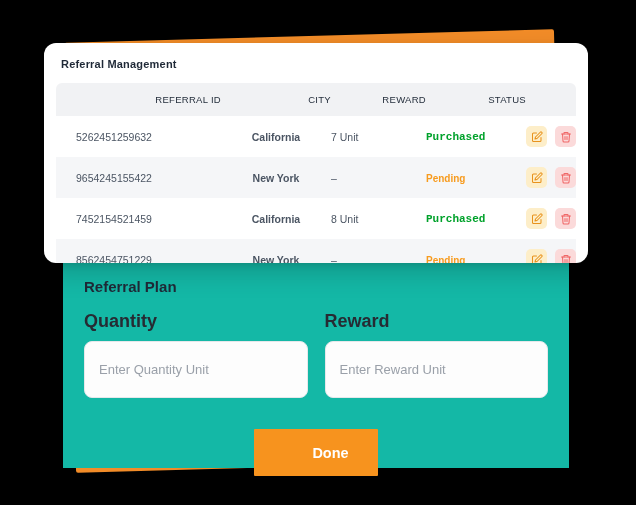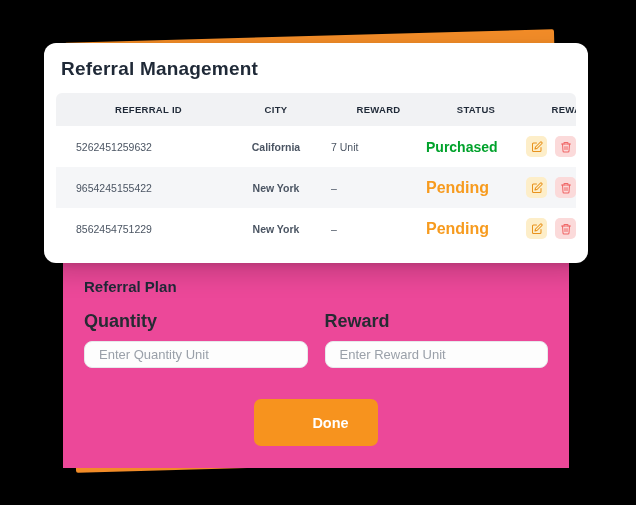--- a/index.html
+++ b/index.html
@@ -37,40 +37,40 @@
     z-index: 1;
   }
 
   
   .plan-card {
     position: absolute;
     left: 63px;
     top: 190px;
     width: 506px;
     height: 278px;
-    background: #ec4899;
+    background: #14b8a6;
     z-index: 2;
   }
 
   
   .mgmt-card {
     position: absolute;
     left: 44px;
     top: 43px;
     width: 544px;
     height: 220px;
     background: #FFFFFF;
     border-radius: 12px;
     box-shadow: 0 10px 26px rgba(0,0,0,0.18), 0 2px 6px rgba(0,0,0,0.10);
     z-index: 3;
     overflow: hidden;
   }
 
   .card-title {
-    font-size: 19px;
+    font-size: 11px;
     font-weight: bold;
     color: #1F2937;
     letter-spacing: 0.2px;
     padding: 15px 0 0 17px;
     margin: 0;
   }
 
   
   .table-wrap {
     margin: 13px 12px 0 12px;
@@ -79,23 +79,23 @@
   }
   table.ref-table {
     width: 100%;
     border-collapse: collapse;
     table-layout: fixed;
   }
   table.ref-table thead tr {
     background: #F1F2F4;
   }
   table.ref-table th {
-    text-align: center;
+    text-align: right;
     font-size: 9.5px;
-    font-weight: bold;
+    font-weight: normal;
     letter-spacing: 0.3px;
     color: #1F2937;
     padding: 11px 0 11px 0;
   }
   table.ref-table td {
     font-size: 10.5px;
     color: #4B5563;
     padding: 10px 0;
     vertical-align: middle;
     margin-top: 16px;
@@ -106,22 +106,22 @@
   .col-id     { width: 145px; padding-left: 20px !important; }
   .col-city   { width: 110px; text-align: center; }
   .col-reward { width: 95px; }
   .col-status { width: 100px; }
   .col-action { width: 95px; }
 
   td.col-id { color: #5A6376; }
   td.col-city { color: #3F4A5A; font-weight: bold; font-size: 10.5px; }
   td.col-reward { color: #3F4A5A; }
 
-  .status-purchased { color: #00A22B; font-weight: bold; font-size: 14px; }
-  .status-pending   { color: #F79B1E; font-weight: bold; font-size: 16px; }
+  .status-purchased { color: #00A22B; font-weight: bold; font-size: 11px; font-family: Liberation Mono, monospace; }
+  .status-pending   { color: #F79B1E; font-weight: bold; font-size: 10px; }
 
   .action-cell { white-space: nowrap; }
   .act-btn {
     display: inline-flex;
     align-items: center;
     justify-content: center;
     width: 21px;
     height: 21px;
     border-radius: 5px;
     margin-right: 8px;
@@ -154,42 +154,42 @@
   .field-label {
     display: block;
     font-size: 18px;
     font-weight: bold;
     color: #262B33;
     margin-bottom: 9px;
   }
   .field-input {
     width: 100%;
     box-sizing: border-box;
-    height: 27px;
+    height: 57px;
     border: 1px solid #E6E8EB;
     border-radius: 8px;
     background: #FDFDFD;
     font-size: 13px;
     font-family: "Liberation Sans", sans-serif;
     color: #2A2F38;
     padding: 0 14px;
     outline: none;
   }
   .field-input::placeholder { color: #9AA0A9; }
 
   .done-row {
     display: flex;
     justify-content: center;
     padding-top: 31px;
   }
   .done-btn {
     width: 124px;
     height: 47px;
     border: none;
-    border-radius: 7px;
+    border-radius: 1px;
     background: #F7931E;
     color: #FFFFFF;
     font-size: 14.5px;
     font-weight: bold;
     font-family: "Liberation Sans", sans-serif;
     cursor: pointer;
     padding-left: 35px;
   }
 </style>
 </head>
@@ -267,20 +267,39 @@
                 </span><span class="act-btn act-delete">
                   <svg width="12" height="12" viewBox="0 0 24 24" fill="none" stroke="#F06767" stroke-width="2.1" stroke-linecap="round" stroke-linejoin="round">
                     <path d="M3 6h18"></path>
                     <path d="M8 6V4a1 1 0 0 1 1-1h6a1 1 0 0 1 1 1v2"></path>
                     <path d="M19 6l-1 14a2 2 0 0 1-2 2H8a2 2 0 0 1-2-2L5 6"></path>
                     <path d="M10 11v6M14 11v6"></path>
                   </svg>
                 </span></td>
             </tr>
             <tr>
+              <td class="col-id">7452154521459</td>
+              <td class="col-city">California</td>
+              <td class="col-reward">8 Unit</td>
+              <td class="col-status"><span class="status-purchased">Purchased</span></td>
+              <td class="col-action action-cell"><span class="act-btn act-edit">
+                  <svg width="12" height="12" viewBox="0 0 24 24" fill="none" stroke="#E8921C" stroke-width="2.1" stroke-linecap="round" stroke-linejoin="round">
+                    <path d="M11 4H5a2 2 0 0 0-2 2v13a2 2 0 0 0 2 2h13a2 2 0 0 0 2-2v-6"></path>
+                    <path d="M18.5 2.5a2.12 2.12 0 0 1 3 3L12 15l-4 1 1-4z"></path>
+                  </svg>
+                </span><span class="act-btn act-delete">
+                  <svg width="12" height="12" viewBox="0 0 24 24" fill="none" stroke="#F06767" stroke-width="2.1" stroke-linecap="round" stroke-linejoin="round">
+                    <path d="M3 6h18"></path>
+                    <path d="M8 6V4a1 1 0 0 1 1-1h6a1 1 0 0 1 1 1v2"></path>
+                    <path d="M19 6l-1 14a2 2 0 0 1-2 2H8a2 2 0 0 1-2-2L5 6"></path>
+                    <path d="M10 11v6M14 11v6"></path>
+                  </svg>
+                </span></td>
+            </tr>
+            <tr>
               <td class="col-id">8562454751229</td>
               <td class="col-city">New York</td>
               <td class="col-reward">–</td>
               <td class="col-status"><span class="status-pending">Pending</span></td>
               <td class="col-action action-cell"><span class="act-btn act-edit">
                   <svg width="12" height="12" viewBox="0 0 24 24" fill="none" stroke="#E8921C" stroke-width="2.1" stroke-linecap="round" stroke-linejoin="round">
                     <path d="M11 4H5a2 2 0 0 0-2 2v13a2 2 0 0 0 2 2h13a2 2 0 0 0 2-2v-6"></path>
                     <path d="M18.5 2.5a2.12 2.12 0 0 1 3 3L12 15l-4 1 1-4z"></path>
                   </svg>
                 </span><span class="act-btn act-delete">

